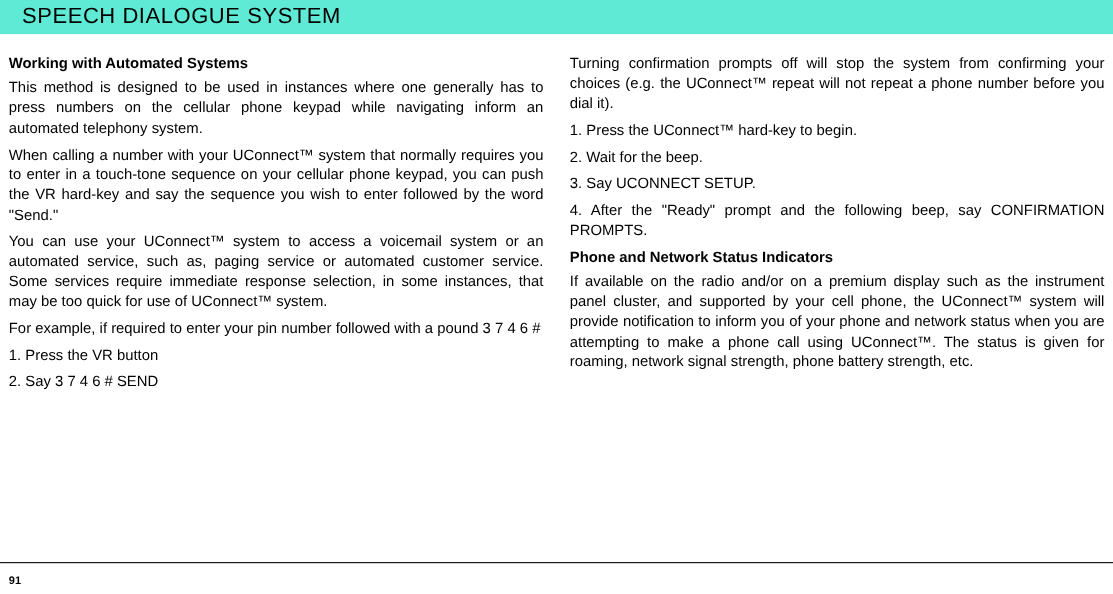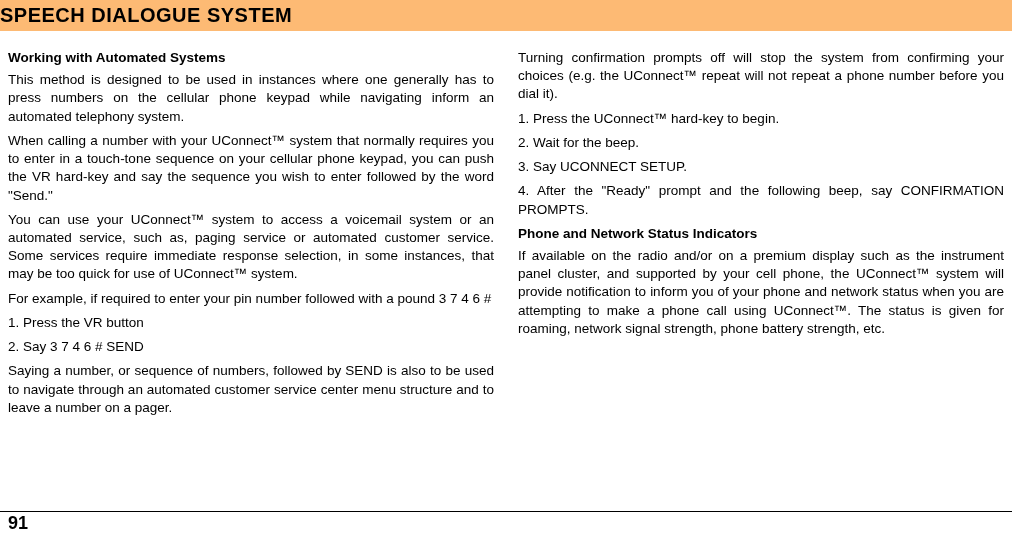--- a/index.html
+++ b/index.html
@@ -8,24 +8,24 @@
       box-sizing: border-box;
     }
     body {
       font-family: Arial, Helvetica, sans-serif;
       width: 1012px;
       height: 540px;
       background: #ffffff;
       overflow: hidden;
     }
     .header-bar {
-      background: #fdba74;
-      padding: 4px 0;
+      background: #5eead4;
+      padding: 4px 20px;
       font-size: 20px;
-      font-weight: bold;
+      font-weight: normal;
       letter-spacing: 0.5px;
     }
     .content {
       display: flex;
       padding: 18px 8px 0 8px;
     }
     .col {
       flex: 1;
       font-size: 13.5px;
       line-height: 1.35;
@@ -42,21 +42,21 @@
     }
     .para {
       margin-bottom: 6px;
       text-align: justify;
     }
     .page-number {
       position: absolute;
       bottom: 6px;
       left: 8px;
       font-weight: bold;
-      font-size: 18px;
+      font-size: 10px;
     }
     .divider {
       position: absolute;
       bottom: 28px;
       left: 0;
       right: 0;
       border-top: 1px solid #000;
     }
   </style>
 </head>
@@ -68,21 +68,20 @@
 
 <div class="content">
   <div class="col col-left">
     <div class="subheading">Working with Automated Systems</div>
     <div class="para">This method is designed to be used in instances where one generally has to press numbers on the cellular phone keypad while navigating inform an automated telephony system.</div>
     <div class="para">When calling a number with your UConnect™ system that normally requires you to enter in a touch-tone sequence on your cellular phone keypad, you can push the VR hard-key and say the sequence you wish to enter followed by the word "Send."</div>
     <div class="para">You can use your UConnect™ system to access a voicemail system or an automated service, such as, paging service or automated customer service. Some services require immediate response selection, in some instances, that may be too quick for use of UConnect™ system.</div>
     <div class="para">For example, if required to enter your pin number followed with a pound 3 7 4 6 #</div>
     <div class="para">1. Press the VR button</div>
     <div class="para">2. Say 3 7 4 6 # SEND</div>
-    <div class="para">Saying a number, or sequence of numbers, followed by SEND is also to be used to navigate through an automated customer service center menu structure and to leave a number on a pager.</div>
   </div>
   <div class="col col-right">
     <div class="para">Turning confirmation prompts off will stop the system from confirming your choices (e.g. the UConnect™ repeat will not repeat a phone number before you dial it).</div>
     <div class="para">1. Press the UConnect™ hard-key to begin.</div>
     <div class="para">2. Wait for the beep.</div>
     <div class="para">3. Say UCONNECT SETUP.</div>
     <div class="para">4. After the "Ready" prompt and the following beep, say CONFIRMATION PROMPTS.</div>
     <div class="subheading">Phone and Network Status Indicators</div>
     <div class="para">If available on the radio and/or on a premium display such as the instrument panel cluster, and supported by your cell phone, the UConnect™ system will provide notification to inform you of your phone and network status when you are attempting to make a phone call using UConnect™. The status is given for roaming, network signal strength, phone battery strength, etc.</div>
   </div>

